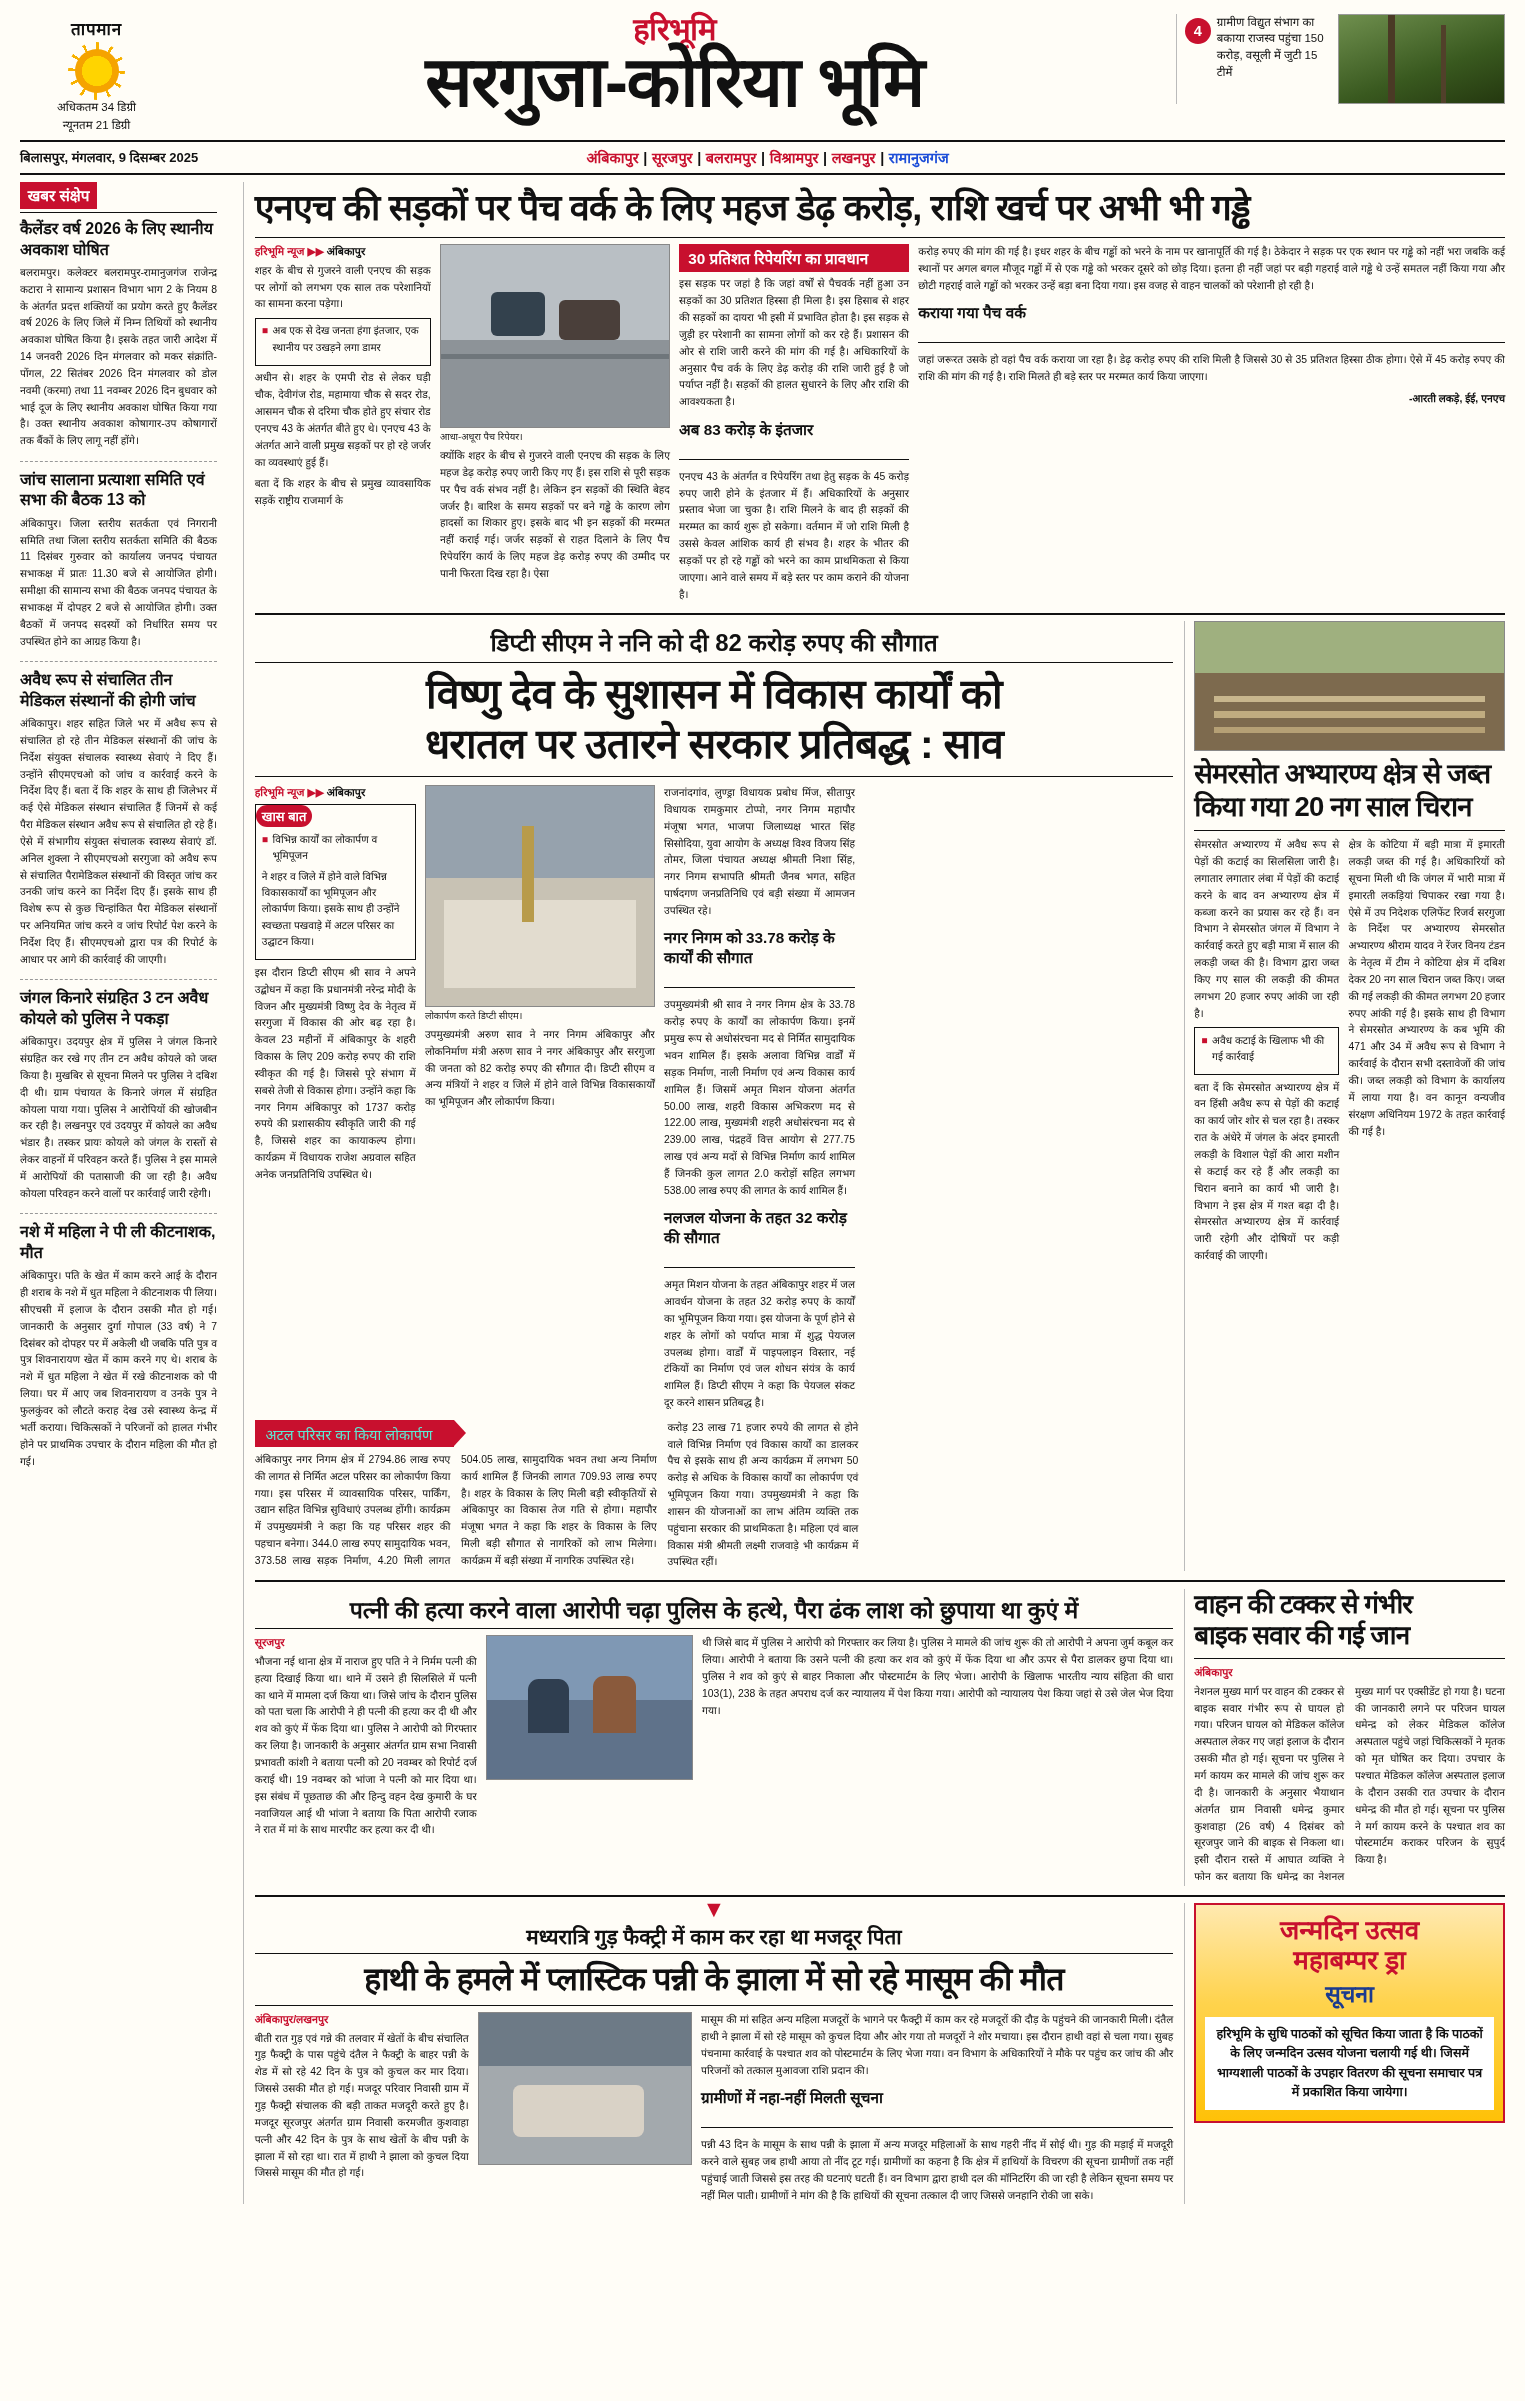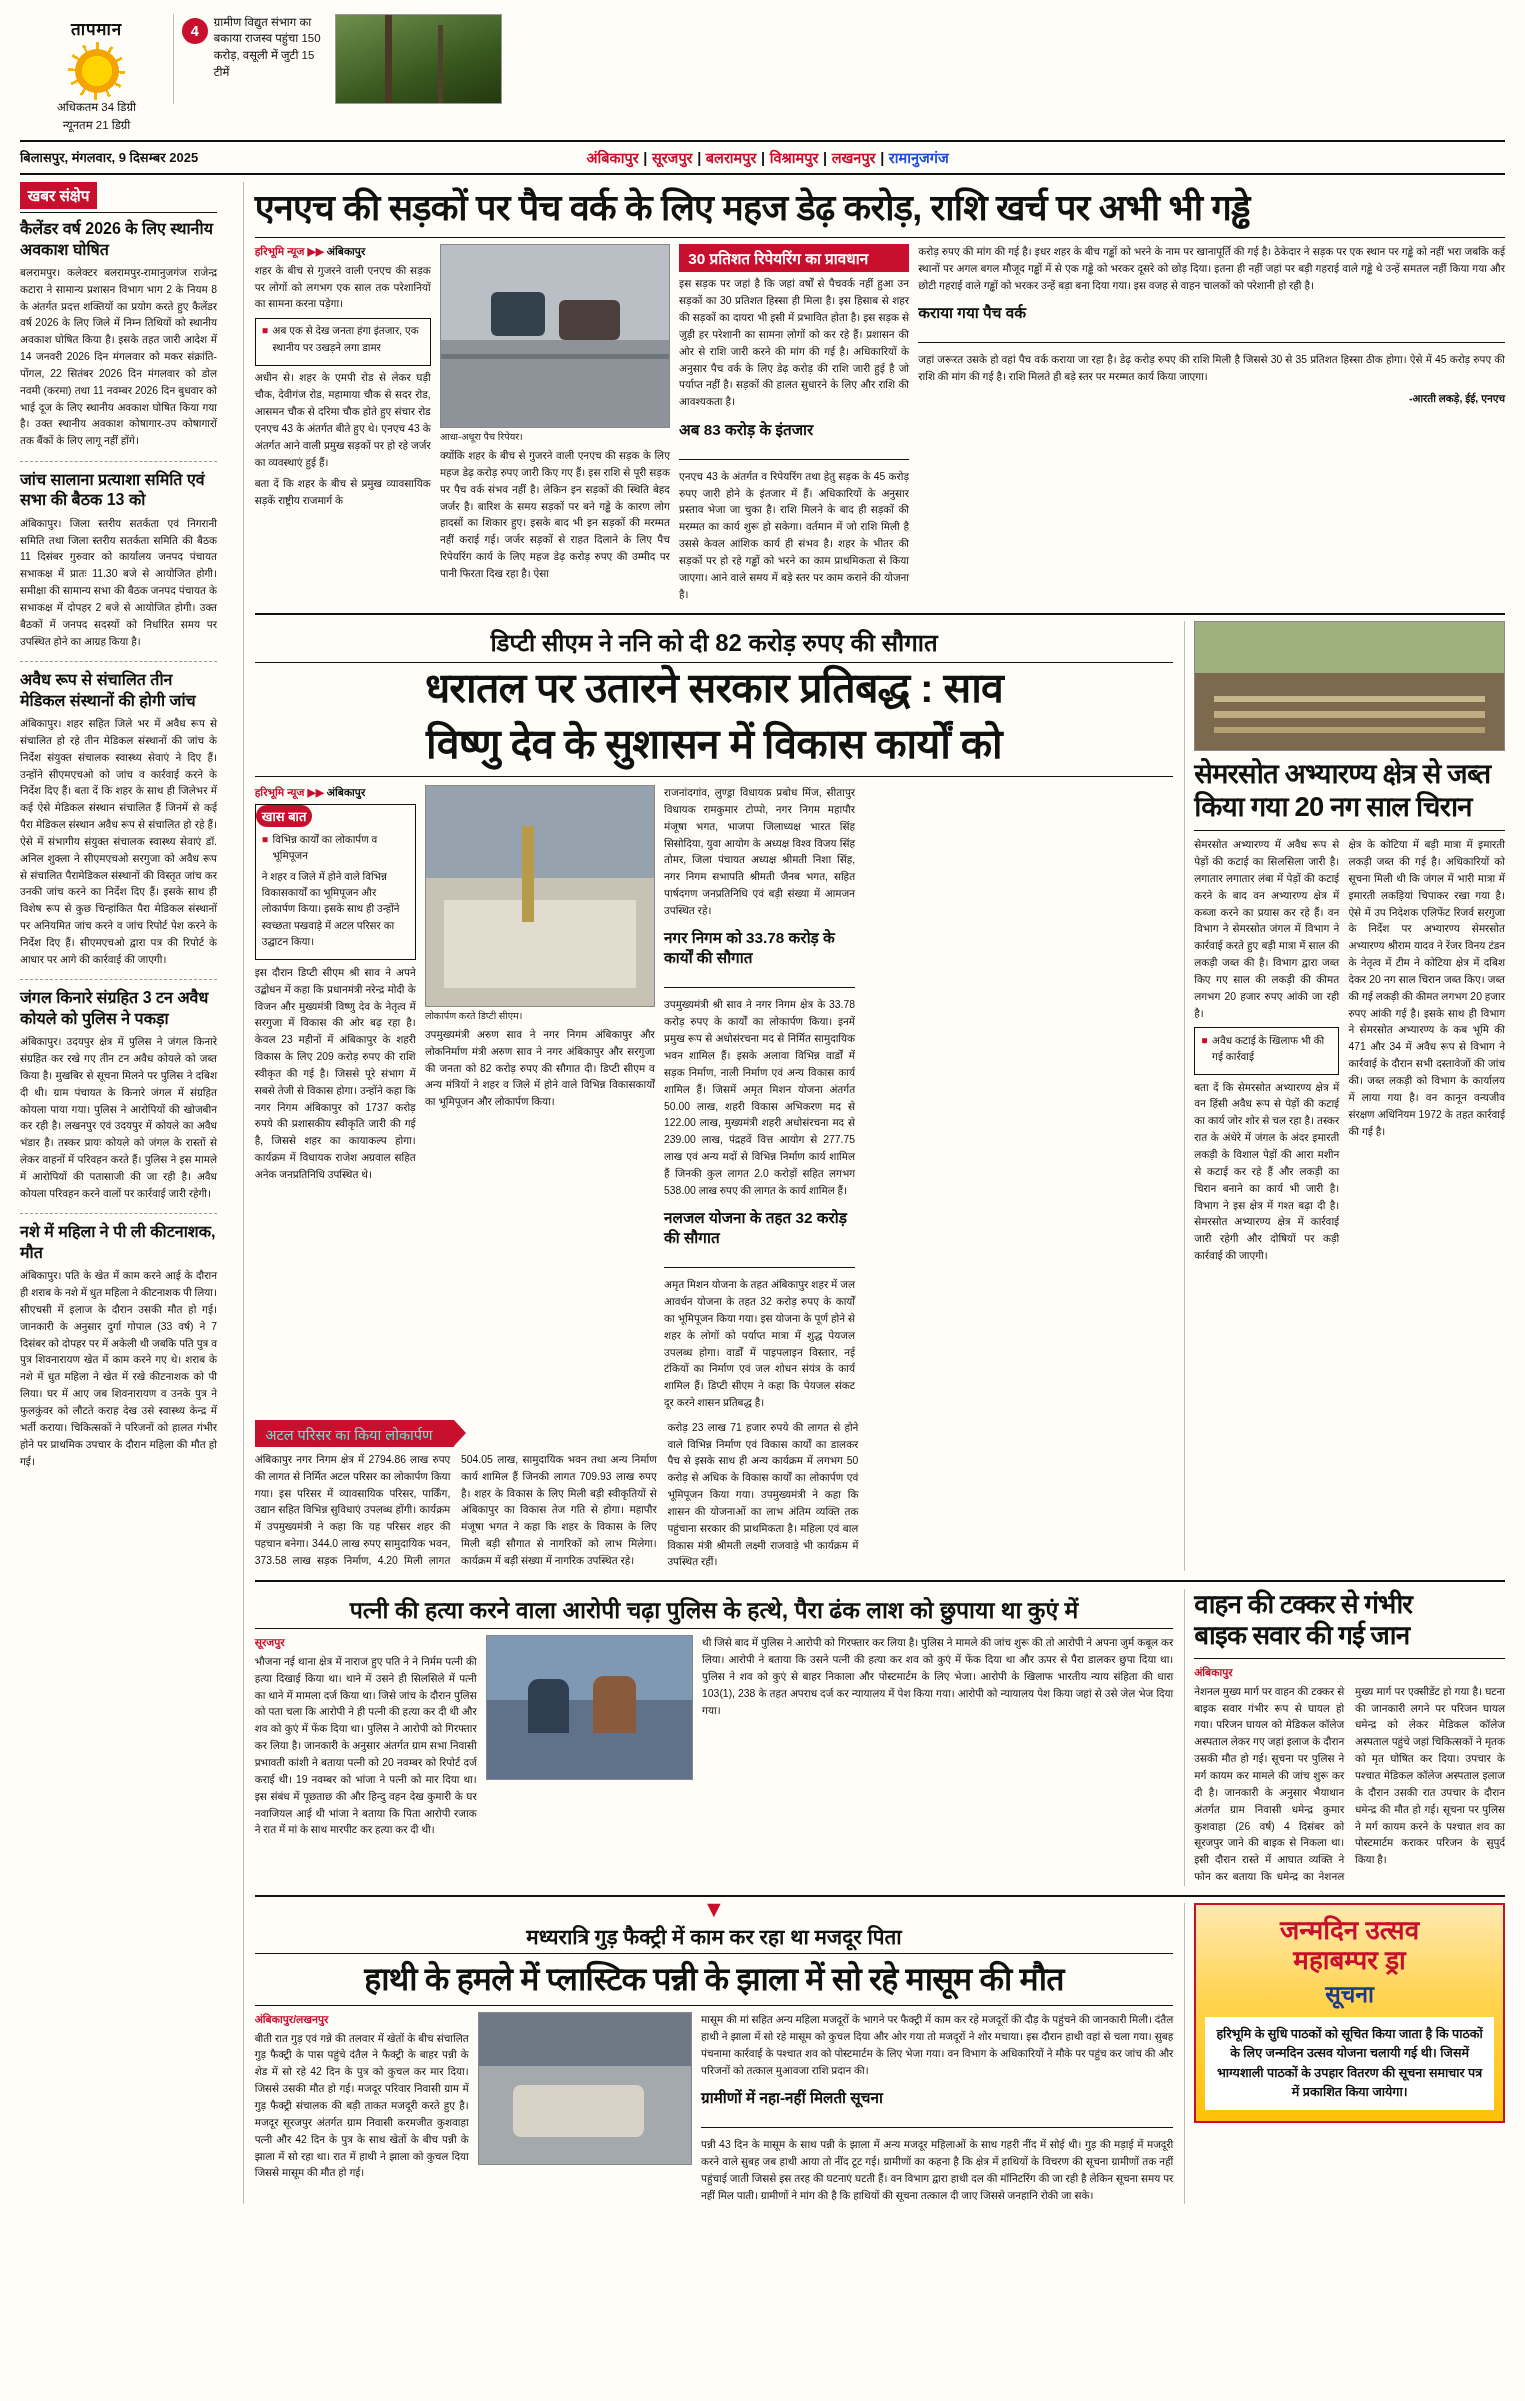--- a/index.html
+++ b/index.html
@@ -95,20 +95,24 @@
 <div class="page">
 
   <div class="masthead">
     <div class="temp-box">
       <div class="temp-title">तापमान</div>
       <div class="sun"></div>
       <div class="temp-line">अधिकतम 34 डिग्री</div>
       <div class="temp-line">न्यूनतम 21 डिग्री</div>
     </div>
 
+    <div class="title-block">
+      <div class="brand">हरिभूमि</div>
+      <div class="main-title">सरगुजा-कोरिया भूमि</div>
+    </div>
 
     <div class="promo">
       <div class="promo-num">4</div>
       <div class="promo-text">ग्रामीण विद्युत संभाग का बकाया राजस्व पहुंचा 150 करोड़, वसूली में जुटी 15 टीमें</div>
       <div class="promo-img"></div>
     </div>
   </div>
 
   <div class="rule-thick"></div>
   <div class="subbar">
@@ -204,22 +208,22 @@
           <div class="body-text" style="text-align:right;font-weight:bold;margin-top:4.6px">-आरती लकड़े, ईई, एनएच</div>
         </div>
       </div>
 
       <div class="rule-thick" style="margin-top:9.2px"></div>
 
       <div style="display:flex; gap:10.7px; margin-top:6.1px;">
         <div style="flex:1;">
           <div class="center-banner">डिप्टी सीएम ने ननि को दी 82 करोड़ रुपए की सौगात</div>
           <div class="box-rule"></div>
+          <div class="big-head" style="margin-top:6.1px">विष्णु देव के सुशासन में विकास कार्यों को</div>
           <div class="big-head">धरातल पर उतारने सरकार प्रतिबद्ध : साव</div>
-          <div class="big-head" style="margin-top:6.1px">विष्णु देव के सुशासन में विकास कार्यों को</div>
           <div class="box-rule" style="margin-top:7.7px"></div>
 
           <div class="tri-col mt10">
             <div style="width:161px;">
               <div class="byline">
                 <span class="red">हरिभूमि न्यूज</span>
                 <span style="color:#c8102e">▶▶</span>
                 <span>अंबिकापुर</span>
               </div>
               <div class="kb mt6">

